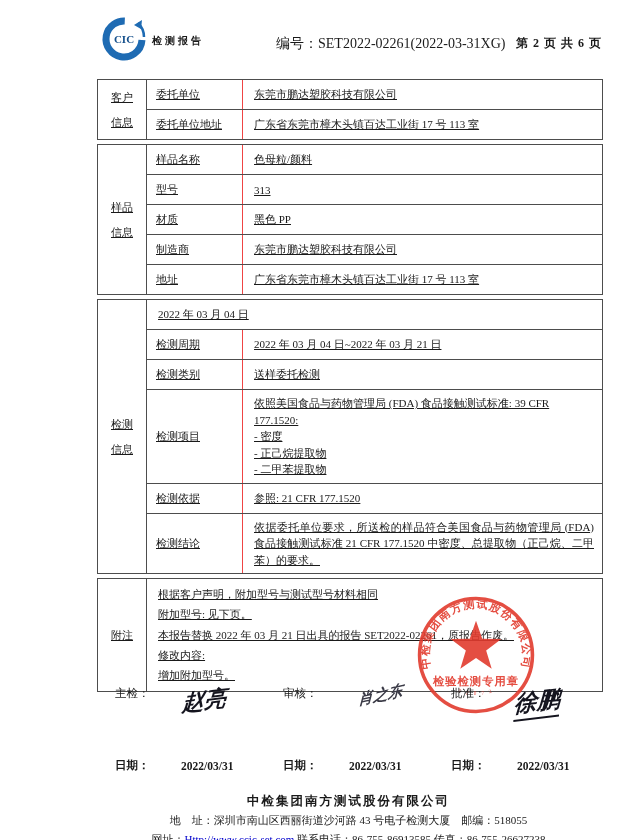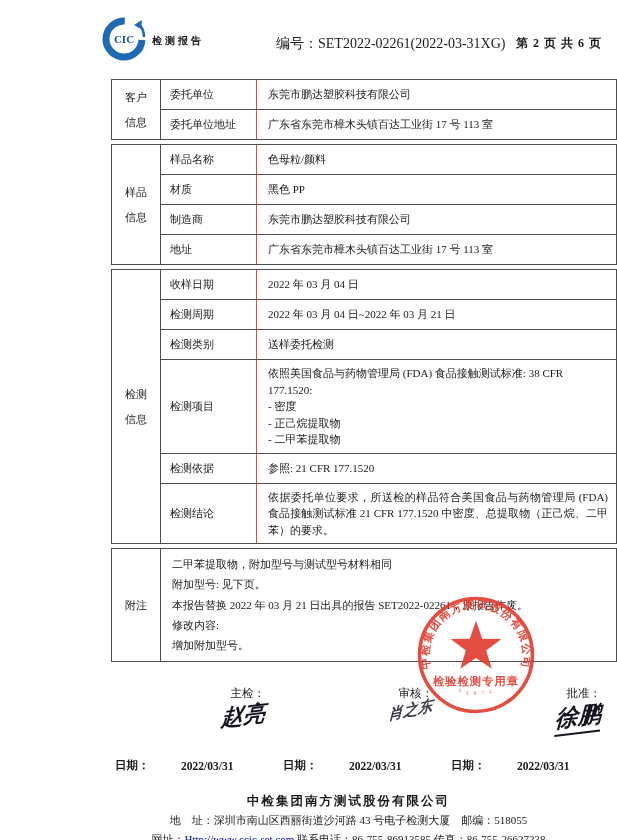--- a/index.html
+++ b/index.html
@@ -7,36 +7,36 @@
     position:relative;width:617px;height:840px;background:#ffffff;overflow:hidden;
     font-family:"Liberation Serif","DejaVu Serif",serif;color:#1a1a1a;font-size:11px;margin-left:40px;
   }
   
   .header{position:absolute;top:0;left:0;right:0;height:72px;}
   .logo{position:absolute;left:60px;top:16px;width:52px;height:46px;}
   .header-title{position:absolute;left:112px;top:34px;font-weight:bold;font-size:10px;letter-spacing:3px;}
   .report-no{position:absolute;left:236px;top:35px;font-weight:normal;font-size:14px;}
   .page-info{position:absolute;right:55px;top:35px;font-weight:bold;font-size:12px;letter-spacing:1px;}
   
-  .tables{position:absolute;left:71px;top:79px;width:506px;}
+  .tables{position:absolute;left:57px;top:79px;width:506px;text-decoration:underline;}
   .section{display:flex;border:1px solid #4d4d4d;margin-bottom:4px;box-sizing:border-box;background:#fff;}
   .side-label{width:48px;min-width:48px;border-right:1px solid #4d4d4d;display:flex;flex-direction:column;justify-content:center;align-items:center;gap:12px;}
   .side-label div{line-height:1.1;}
   .rows{flex:1;display:flex;flex-direction:column;}
   .trow{display:flex;border-bottom:1px solid #4d4d4d;}
   .trow:last-child{border-bottom:none;}
   .fcell{width:96px;min-width:96px;border-right:1px solid #ef4444;padding:0 0 0 9px;display:flex;align-items:center;min-height:29px;box-sizing:border-box;}
   .vcell{flex:1;padding:0 8px 0 11px;display:flex;align-items:center;min-height:29px;box-sizing:border-box;}
   .vcell.multi{display:block;padding-top:5px;padding-bottom:5px;line-height:1.5;}
   .vcell.just{text-align:justify;}
   .notes-cell{flex:1;padding:5px 8px 5px 11px;line-height:1.85;box-sizing:border-box;}
   
   .sig-area{position:absolute;left:57px;top:686px;width:506px;z-index:6;}
   .sig-row{display:flex;}
-  .sig-cell{width:168px;min-width:168px;display:flex;align-items:flex-end;box-sizing:border-box;padding-left:18px;height:44px;position:relative;flex-direction:column;}
+  .sig-cell{width:168px;min-width:168px;display:flex;align-items:flex-start;box-sizing:border-box;padding-left:18px;height:44px;position:relative;}
   .sig-label{font-size:11.5px;}
   .handwriting{
     font-style:italic;font-weight:bold;color:#14141e;
     transform:rotate(-7deg) skewX(-10deg);display:inline-block;
   }
   .hw-1{font-size:22px;margin-left:32px;}
   .hw-2{font-size:15px;margin-left:40px;transform:rotate(-12deg) skewX(-14deg);color:#3a3a46;}
   .hw-3{font-size:23px;margin-left:28px;border-bottom:2px solid #14141e;}
   .date-row{display:flex;margin-top:28px;}
   .date-cell{width:168px;min-width:168px;display:flex;align-items:center;box-sizing:border-box;padding-left:18px;font-weight:bold;}
@@ -89,20 +89,24 @@
       <div class="side-label">
         <div>样品</div>
         <div>信息</div>
       </div>
       <div class="rows">
         <div class="trow">
           <div class="fcell">样品名称</div>
           <div class="vcell">色母粒/颜料</div>
         </div>
         <div class="trow">
+          <div class="fcell">型号</div>
+          <div class="vcell">313</div>
+        </div>
+        <div class="trow">
           <div class="fcell">材质</div>
           <div class="vcell">黑色 PP</div>
         </div>
         <div class="trow">
           <div class="fcell">制造商</div>
           <div class="vcell">东莞市鹏达塑胶科技有限公司</div>
         </div>
         <div class="trow">
           <div class="fcell">地址</div>
           <div class="vcell">广东省东莞市樟木头镇百达工业街 17 号 113 室</div>
@@ -110,35 +114,34 @@
       </div>
     </div>
 
     <div class="section">
       <div class="side-label">
         <div>检测</div>
         <div>信息</div>
       </div>
       <div class="rows">
         <div class="trow">
-          <div class="fcell">收样日期</div>
           <div class="vcell">2022 年 03 月 04 日</div>
         </div>
         <div class="trow">
           <div class="fcell">检测周期</div>
           <div class="vcell">2022 年 03 月 04 日~2022 年 03 月 21 日</div>
         </div>
         <div class="trow">
           <div class="fcell">检测类别</div>
           <div class="vcell">送样委托检测</div>
         </div>
         <div class="trow">
           <div class="fcell">检测项目</div>
           <div class="vcell multi">
-            <div>依照美国食品与药物管理局 (FDA) 食品接触测试标准: 38 CFR 177.1520:</div>
+            <div>依照美国食品与药物管理局 (FDA) 食品接触测试标准: 39 CFR 177.1520:</div>
             <div>- 密度</div>
             <div>- 正己烷提取物</div>
             <div>- 二甲苯提取物</div>
           </div>
         </div>
         <div class="trow">
           <div class="fcell">检测依据</div>
           <div class="vcell">参照: 21 CFR 177.1520</div>
         </div>
         <div class="trow">
@@ -146,21 +149,21 @@
           <div class="vcell multi just">依据委托单位要求，所送检的样品符合美国食品与药物管理局 (FDA) 食品接触测试标准 21 CFR 177.1520 中密度、总提取物（正己烷、二甲苯）的要求。</div>
         </div>
       </div>
     </div>
 
     <div class="section">
       <div class="side-label">
         <div>附注</div>
       </div>
       <div class="notes-cell">
-        <div>二甲苯提取物，附加型号与测试型号材料相同</div>
+        <div>根据客户声明，附加型号与测试型号材料相同</div>
         <div>附加型号: 见下页。</div>
         <div>本报告替换 2022 年 03 月 21 日出具的报告 SET2022-02261，原报告作废。</div>
         <div>修改内容:</div>
         <div>增加附加型号。</div>
       </div>
     </div>
   </div>
 
   <svg class="seal" viewBox="0 0 115 115">
     <defs>

